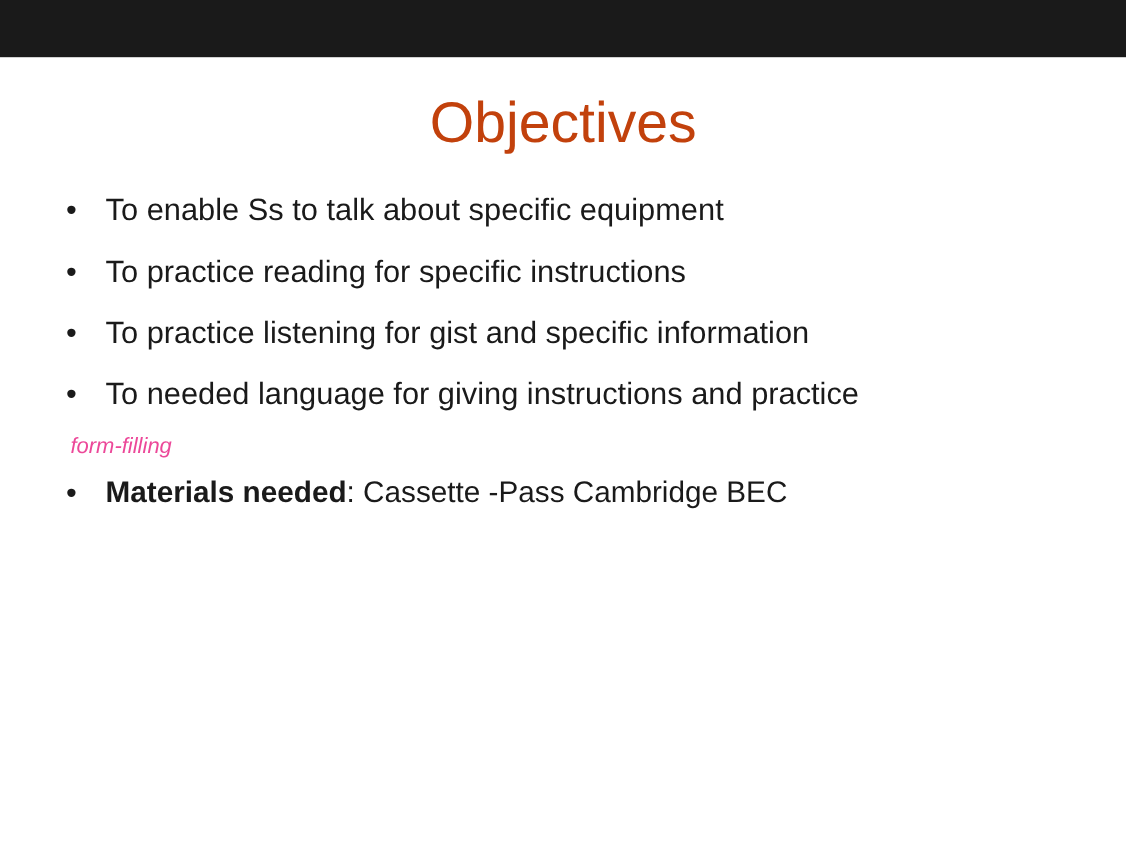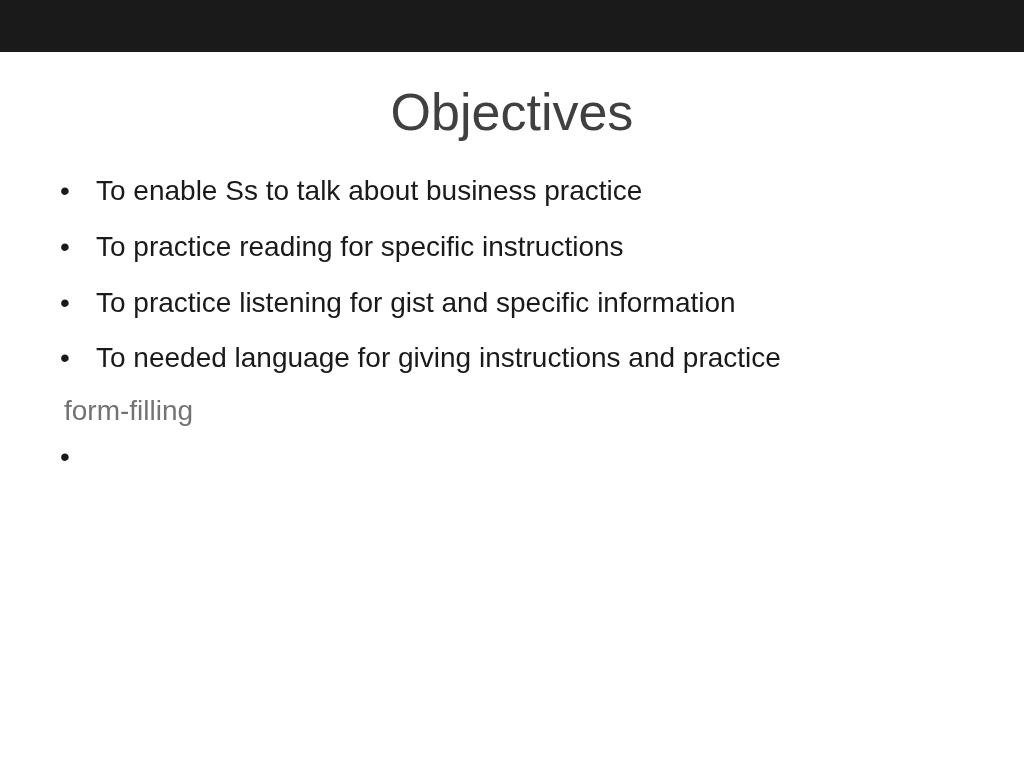--- a/index.html
+++ b/index.html
@@ -24,21 +24,21 @@
 
     .slide-container {
       width: 100%;
       padding: 30px 60px 20px 60px;
     }
 
     .slide-title {
       text-align: center;
       font-size: 52px;
       font-weight: normal;
-      color: #404040;
+      color: #c2410c;
       margin-bottom: 30px;
       font-family: Arial, sans-serif;
     }
 
     .bullet-list {
       list-style: none;
       padding: 0;
     }
 
     .bullet-list li {
@@ -56,25 +56,26 @@
       font-size: 28px;
       margin-right: 6px;
       margin-top: 0px;
     }
 
     .bullet-list li .text {
       flex: 1;
     }
 
     .form-filling {
-      font-size: 28px;
-      color: #737373;
+      font-size: 20px;
+      color: #ec4899;
       margin-top: 4px;
       margin-bottom: 14px;
       padding-left: 4px;
+      font-style: italic;
     }
 
     .materials-line {
       display: flex;
       align-items: flex-start;
       font-size: 27px;
       color: #1a1a1a;
     }
 
     .materials-line .bullet {
@@ -93,21 +94,21 @@
 <div class="top-bar"></div>
 
 <div class="slide-container">
 
   <h1 class="slide-title">Objectives</h1>
 
   <ul class="bullet-list">
 
     <li>
       <span class="bullet">•</span>
-      <span class="text">To enable Ss to talk about business practice</span>
+      <span class="text">To enable Ss to talk about specific equipment</span>
     </li>
 
     <li>
       <span class="bullet">•</span>
       <span class="text">To practice reading for specific instructions</span>
     </li>
 
     <li>
       <span class="bullet">•</span>
       <span class="text">To practice listening for gist and specific information</span>
@@ -117,15 +118,18 @@
       <span class="bullet">•</span>
       <span class="text">To needed language for giving instructions and practice</span>
     </li>
 
   </ul>
 
   <div class="form-filling">form-filling</div>
 
   <div class="materials-line">
     <span class="bullet">•</span>
+    <span>
+      <span class="materials-bold">Materials needed</span><span>: </span><span>Cassette -Pass Cambridge BEC</span>
+    </span>
   </div>
 
 </div>
 
 </body></html>

